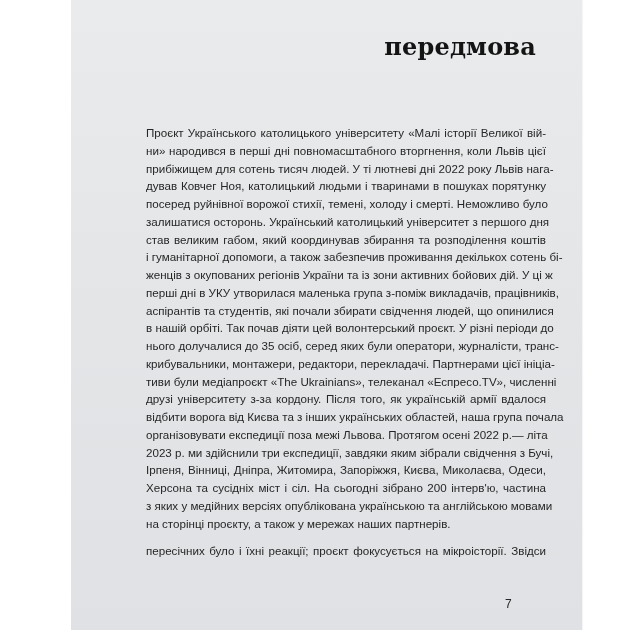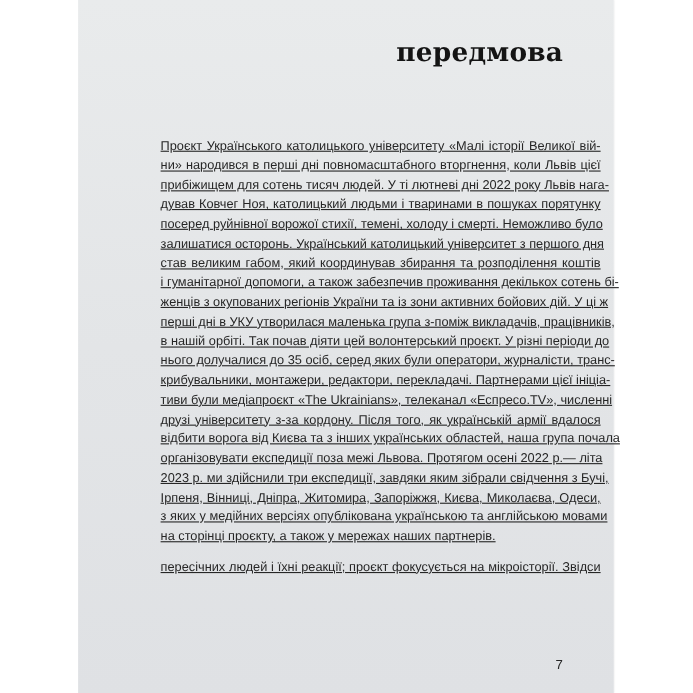--- a/index.html
+++ b/index.html
@@ -11,20 +11,21 @@
       overflow: hidden;
     }
     .page {
       position: absolute;
       left: 71px;
       top: 0;
       width: 487px;
       height: 630px;
       background: linear-gradient(180deg, #e9ebec 0%, #e3e5e7 50%, #dfe1e4 100%);
       box-shadow: 1px 0 1px rgba(0,0,0,0.04);
+      padding-left: 24px;
     }
     .title {
       position: absolute;
       top: 32px;
       right: 46px;
       margin: 0;
       font-family: "DejaVu Serif", "Liberation Serif", serif;
       font-weight: bold;
       font-size: 24px;
       letter-spacing: 0.2px;
@@ -42,21 +43,20 @@
       text-align: justify;
     }
     .body p {
       margin: 0;
     }
     .body .line {
       display: block;
       white-space: nowrap;
       text-align: justify;
       text-align-last: justify;
-      text-decoration: underline;
     }
     .body .line.last {
       text-align-last: left;
     }
     .para-gap {
       height: 10px;
     }
     .page-number {
       position: absolute;
       top: 597px;
@@ -77,32 +77,34 @@
       <span class="line">Проєкт Українського католицького університету «Малі історії Великої вій-</span>
       <span class="line">ни» народився в перші дні повномасштабного вторгнення, коли Львів цієї</span>
       <span class="line">прибіжищем для сотень тисяч людей. У ті лютневі дні 2022 року Львів нага-</span>
       <span class="line">дував Ковчег Ноя, католицький людьми і тваринами в пошуках порятунку</span>
       <span class="line">посеред руйнівної ворожої стихії, темені, холоду і смерті. Неможливо було</span>
       <span class="line">залишатися осторонь. Український католицький університет з першого дня</span>
       <span class="line">став великим габом, який координував збирання та розподілення коштів</span>
       <span class="line">і гуманітарної допомоги, а також забезпечив проживання декількох сотень бі-</span>
       <span class="line">женців з окупованих регіонів України та із зони активних бойових дій. У ці ж</span>
       <span class="line">перші дні в УКУ утворилася маленька група з-поміж викладачів, працівників,</span>
+      <span class="line">аспірантів та студентів, які почали збирати свідчення людей, що опинилися</span>
       <span class="line">в нашій орбіті. Так почав діяти цей волонтерський проєкт. У різні періоди до</span>
       <span class="line">нього долучалися до 35 осіб, серед яких були оператори, журналісти, транс-</span>
       <span class="line">крибувальники, монтажери, редактори, перекладачі. Партнерами цієї ініціа-</span>
       <span class="line">тиви були медіапроєкт «The Ukrainians», телеканал «Еспресо.TV», численні</span>
       <span class="line">друзі університету з-за кордону. Після того, як українській армії вдалося</span>
       <span class="line">відбити ворога від Києва та з інших українських областей, наша група почала</span>
       <span class="line">організовувати експедиції поза межі Львова. Протягом осені 2022 р.— літа</span>
       <span class="line">2023 р. ми здійснили три експедиції, завдяки яким зібрали свідчення з Бучі,</span>
       <span class="line">Ірпеня, Вінниці, Дніпра, Житомира, Запоріжжя, Києва, Миколаєва, Одеси,</span>
+      <span class="line">Херсона та сусідніх міст і сіл. На сьогодні зібрано 200 інтерв'ю, частина</span>
       <span class="line">з яких у медійних версіях опублікована українською та англійською мовами</span>
       <span class="line last">на сторінці проєкту, а також у мережах наших партнерів.</span>
     </p>
     <div class="para-gap"></div>
     <p>
-      <span class="line">пересічних людей і їхні реакції; проєкт фокусується на мікроісторії. Звідси</span>
+      <span class="line">пересічних було і їхні реакції; проєкт фокусується на мікроісторії. Звідси</span>
     </p>
   </div>
 
   <div class="page-number">7</div>
 </div>
 
 </body></html>

